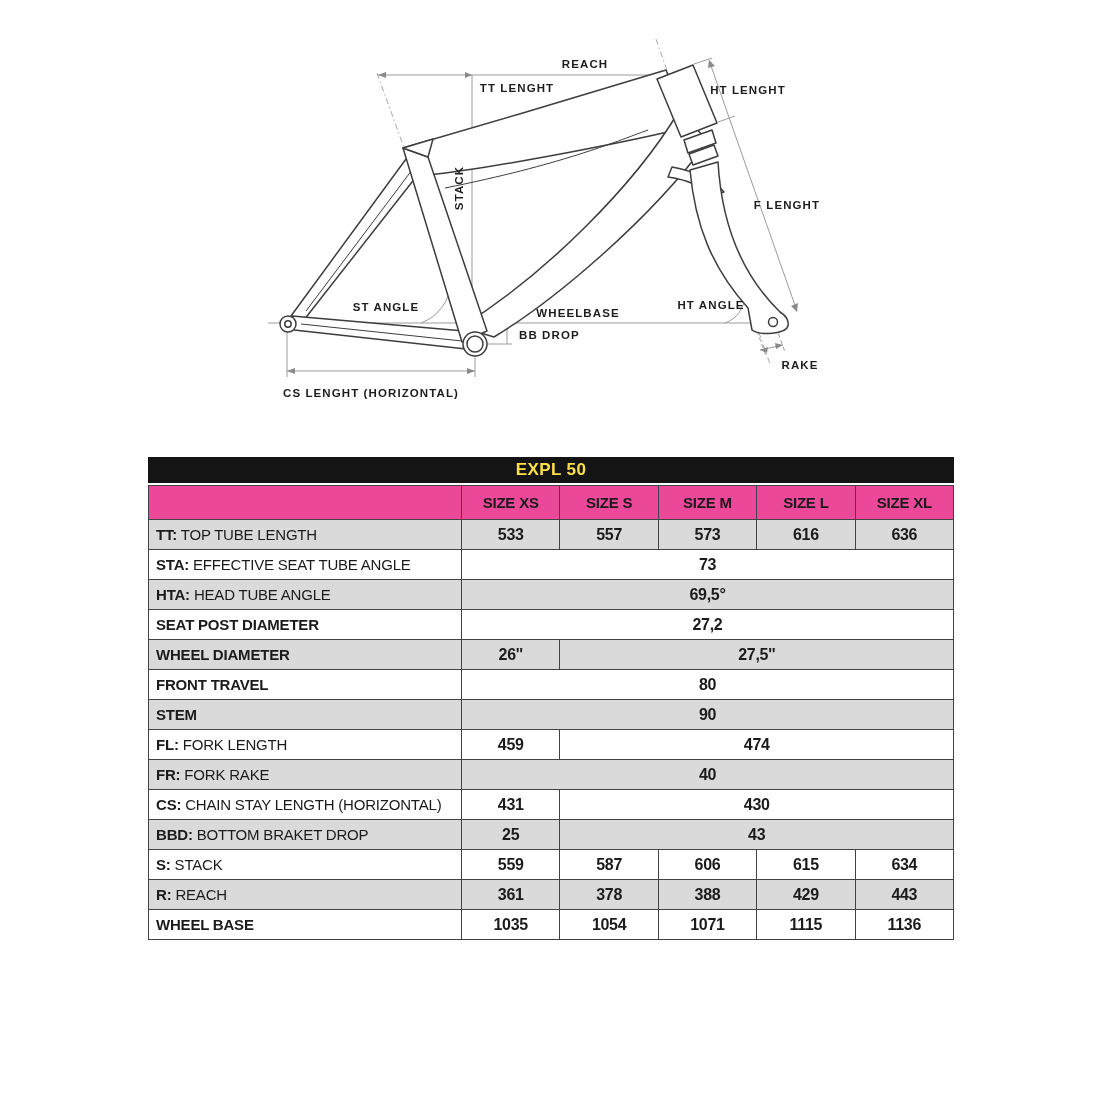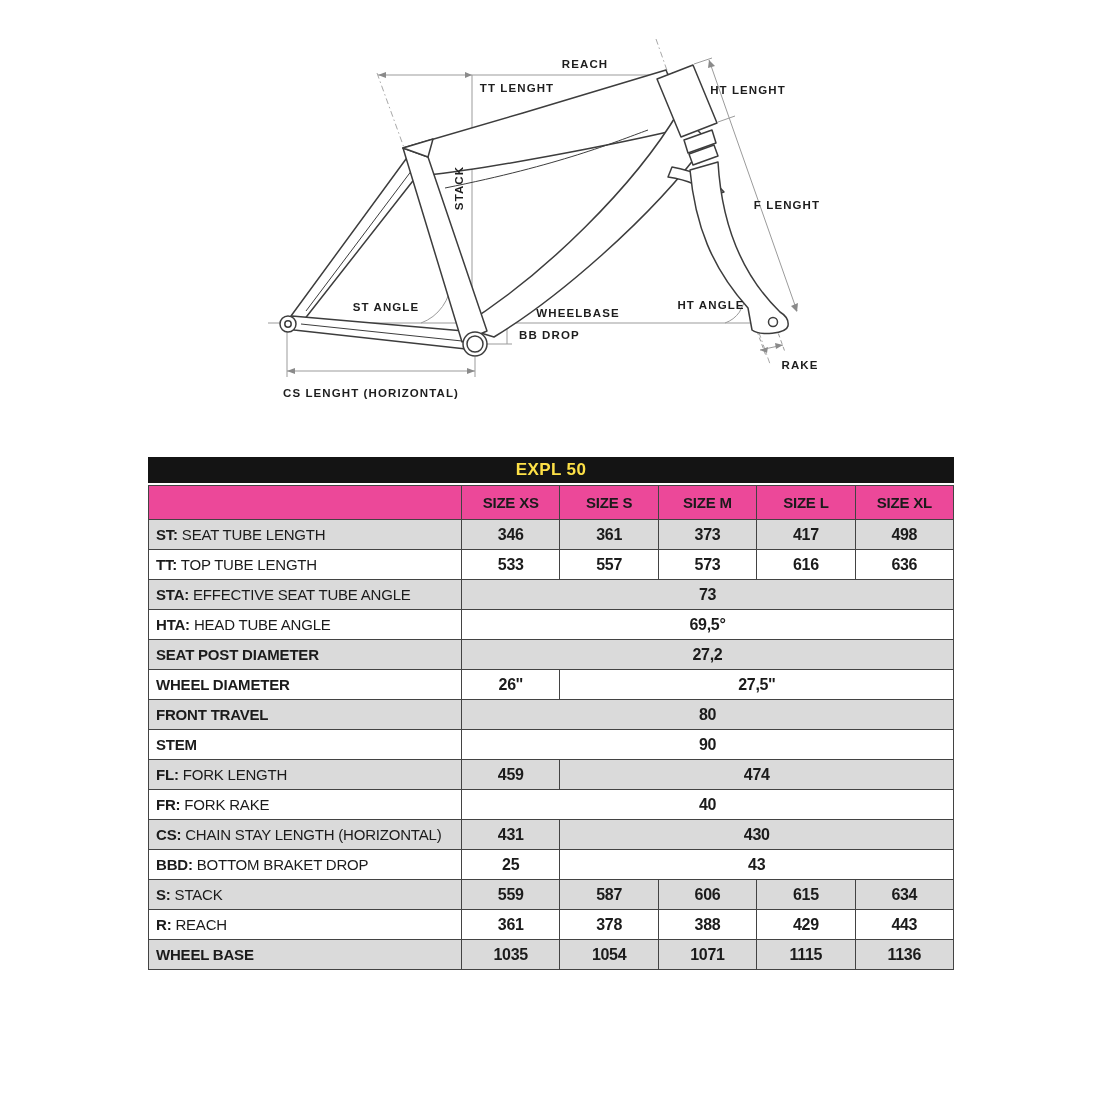--- a/index.html
+++ b/index.html
@@ -130,28 +130,20 @@
           <th class="lbl"></th>
           <th>SIZE XS</th>
           <th>SIZE S</th>
           <th>SIZE M</th>
           <th>SIZE L</th>
           <th>SIZE XL</th>
         </tr>
       </thead>
       <tbody id="tbody">
           <tr>
-            <td class="lbl"><b>ST:</b> SEAT TUBE LENGTH</td>
-            <td class="val">346</td>
-            <td class="val">361</td>
-            <td class="val">373</td>
-            <td class="val">417</td>
-            <td class="val">498</td>
-          </tr>
-          <tr>
             <td class="lbl"><b>TT:</b> TOP TUBE LENGTH</td>
             <td class="val">533</td>
             <td class="val">557</td>
             <td class="val">573</td>
             <td class="val">616</td>
             <td class="val">636</td>
           </tr>
           <tr>
             <td class="lbl"><b>STA:</b> EFFECTIVE SEAT TUBE ANGLE</td>
             <td class="val" colspan="5">73</td>

